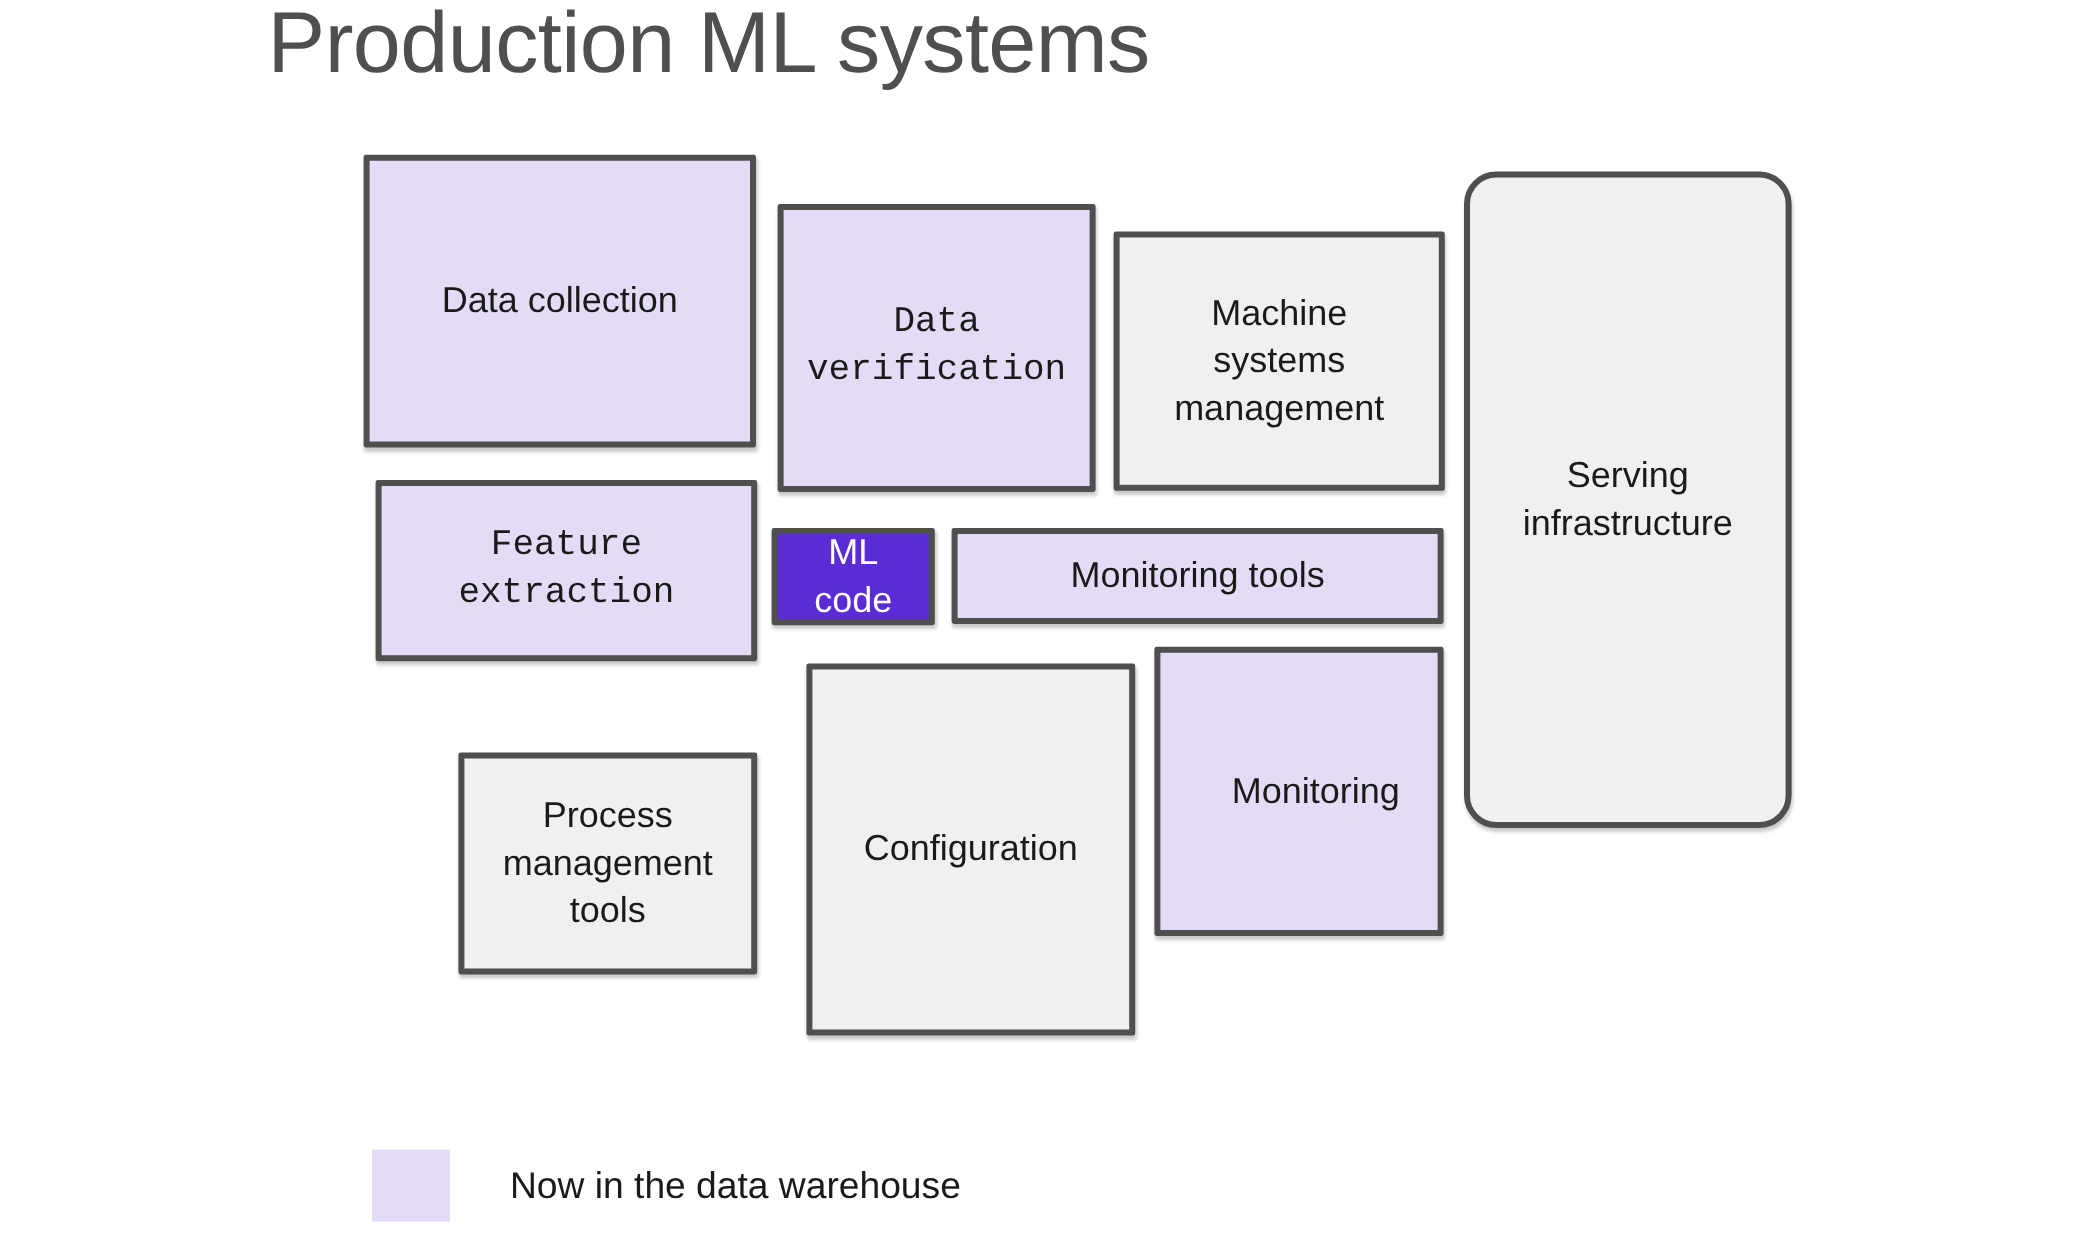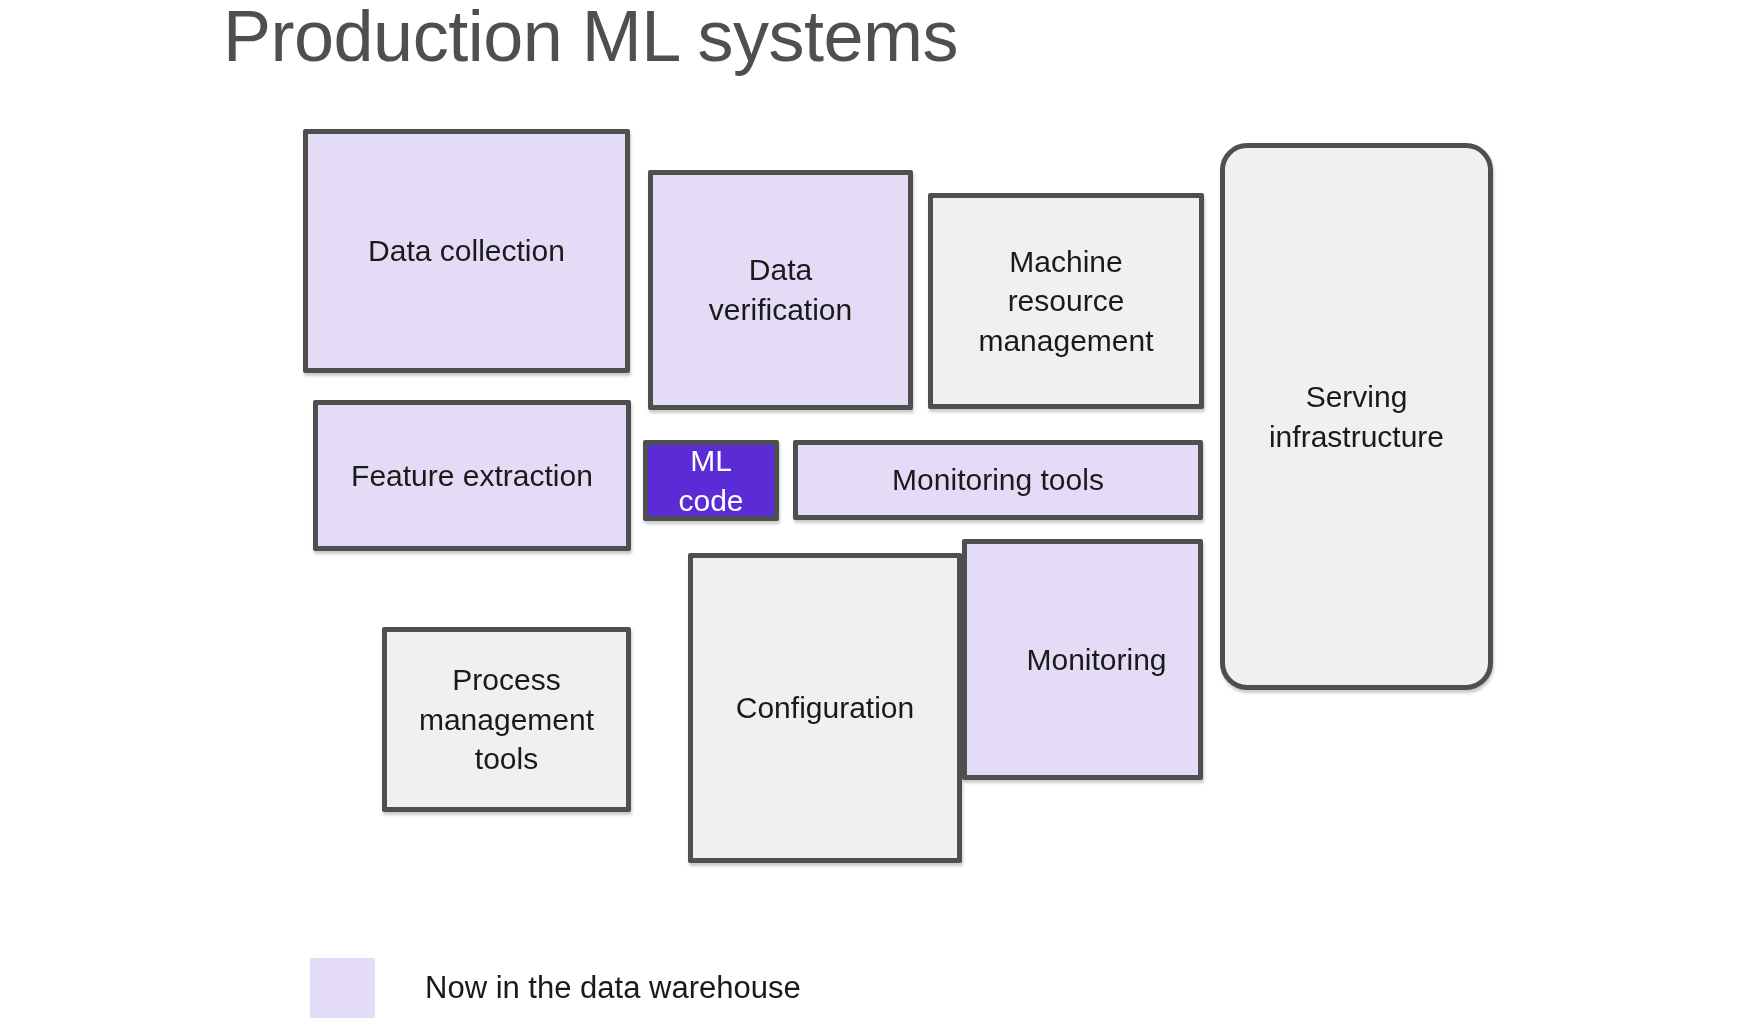--- a/index.html
+++ b/index.html
@@ -49,27 +49,27 @@
     line-height: 1.32;
     box-shadow: 1px 3px 3px rgba(80,80,80,0.30);
   }
   .box .box-label { white-space: pre-line; }
 
   .box--warehouse { background: var(--warehouse-fill); }
   .box--plain     { background: var(--plain-fill); }
   .box--accent    { background: var(--accent-fill); color: var(--accent-text); align-items: center; }
 
   #box-data-collection             { left: 303px; top: 129px; width: 327px; height: 244px; justify-content: center; }
-  #box-data-verification           { left: 648px; top: 170px; width: 265px; height: 240px; }
+  #box-data-verification           { left: 648px; top: 170px; width: 265px; height: 240px; font-family: Liberation Mono, monospace; }
   #box-machine-resource-management { left: 928px; top: 193px; width: 276px; height: 216px; }
   #box-serving-infrastructure      { left: 1220px; top: 143px; width: 273px; height: 547px; border-radius: 27px; }
-  #box-feature-extraction          { left: 313px; top: 400px; width: 318px; height: 151px; }
+  #box-feature-extraction          { left: 313px; top: 400px; width: 318px; height: 151px; font-family: Liberation Mono, monospace; }
   #box-ml-code                     { left: 643px; top: 440px; width: 136px; height: 81px; }
   #box-analytics-tools             { left: 793px; top: 440px; width: 410px; height: 80px; }
-  #box-configuration               { left: 672px; top: 553px; width: 274px; height: 310px; margin-left: 16px; }
+  #box-configuration               { left: 672px; top: 553px; width: 274px; height: 310px; }
   #box-monitoring                  { left: 962px; top: 539px; width: 241px; height: 241px; padding-left: 28px; }
   #box-process-management-tools    { left: 382px; top: 627px; width: 249px; height: 185px; }
 
   .legend-swatch {
     position: absolute;
     left: 310px;
     top: 958px;
     width: 65px;
     height: 60px;
     background: var(--warehouse-fill);
@@ -96,21 +96,21 @@
     <span class="box-label">Data collection</span>
   </div>
 
   <div class="box box--warehouse" id="box-data-verification">
     <span class="box-label">Data
 verification</span>
   </div>
 
   <div class="box box--plain" id="box-machine-resource-management">
     <span class="box-label">Machine
-resource
+systems
 management</span>
   </div>
 
   <div class="box box--plain" id="box-serving-infrastructure">
     <span class="box-label">Serving
 infrastructure</span>
   </div>
 
   <div class="box box--warehouse" id="box-feature-extraction">
     <span class="box-label">Feature extraction</span>

